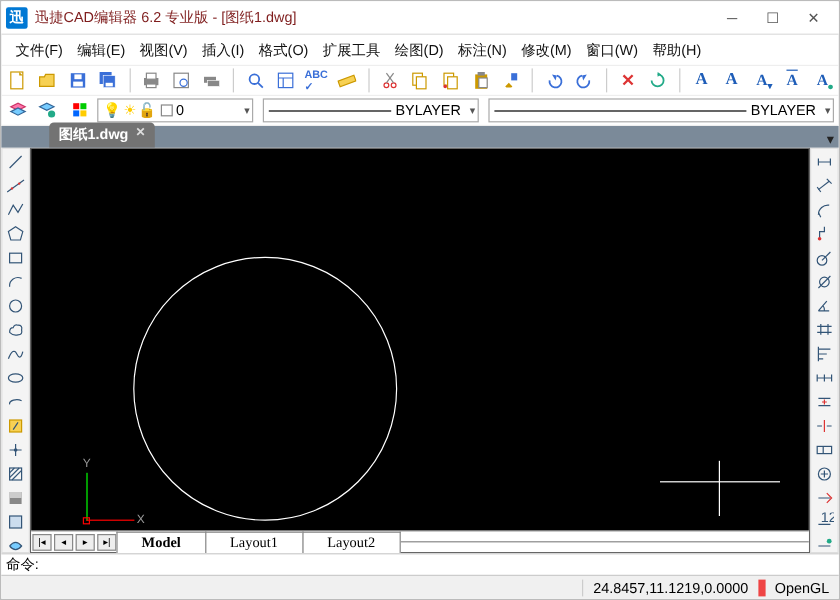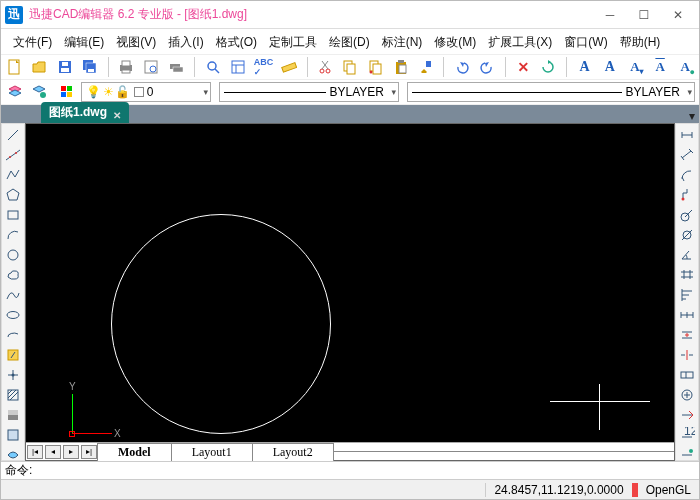--- a/index.html
+++ b/index.html
@@ -1,36 +1,36 @@
 <!DOCTYPE html>
 <html><head>
 <meta charset="utf-8">
 <style>
 *{box-sizing:border-box;margin:0;padding:0;font-family:"Microsoft YaHei","SimSun",sans-serif;font-size:12px;user-select:none}
 body{width:700px;height:500px;overflow:hidden;background:#fff;display:flex;flex-direction:column;border:1px solid #bbb}
 .titlebar{height:28px;background:#fff;display:flex;align-items:center;padding:0 4px;border-bottom:1px solid #ddd}
 .titlebar .icon{width:18px;height:18px;background:#0078d4;border-radius:2px;display:flex;align-items:center;justify-content:center;color:#fff;font-size:10px;font-weight:bold}
-.titlebar .title{margin-left:6px;color:#ec4899}
+.titlebar .title{margin-left:6px;color:#7f1d1d}
 .titlebar .winbtns{margin-left:auto;display:flex}
 .winbtn{width:34px;height:22px;display:flex;align-items:center;justify-content:center;color:#555}
 .menubar{padding:2px 6px 0 6px;display:flex;flex-wrap:wrap;gap:0;color:#111}
 .menuitem{padding:3px 6px;cursor:default}
 .toolbar{display:flex;align-items:center;padding:2px 4px;gap:6px;flex-wrap:nowrap;overflow:hidden}
 .toolbar .sep{width:1px;height:20px;background:#ccc;margin:0 2px}
 .tbtn{width:20px;height:20px;display:flex;align-items:center;justify-content:center;border:1px solid transparent;border-radius:2px}
 .dropdown{height:20px;border:1px solid #aaa;background:#fff;display:flex;align-items:center;padding:0 14px 0 4px;position:relative;font-size:11px}
 .dropdown::after{content:"▾";position:absolute;right:2px;color:#555;font-size:9px}
 .layerrow{display:flex;align-items:center;padding:2px 4px;gap:4px;border-top:1px solid #eee;border-bottom:1px solid #eee}
 .swatch{width:130px}
 .linetype{width:180px}
 .lineweight{flex:1;min-width:120px}
 .linelabel{display:flex;align-items:center;gap:4px;width:100%}
 .linelabel .line{flex:1;height:1px;background:#000}
 .tabstrip{height:18px;background:#7b8a99;display:flex;align-items:flex-end;padding-left:40px;position:relative}
-.filetab{background:#0f766e;color:#fff;border-top-left-radius:4px;border-top-right-radius:4px;padding:2px 8px;display:flex;align-items:flex-end;gap:6px;font-size:11px;font-weight:bold}
+.filetab{background:#737373;color:#fff;border-top-left-radius:4px;border-top-right-radius:4px;padding:2px 8px;display:flex;align-items:flex-start;gap:6px;font-size:11px;font-weight:bold}
 .filetab .x{color:#ddd;font-size:10px}
 .tabstrip .overflow{position:absolute;right:4px;color:#222}
 .workarea{flex:1;display:flex;min-height:0}
 .lefttools,.righttools{width:24px;background:#f4f4f4;display:flex;flex-direction:column;align-items:center;padding:2px 0;gap:2px;border:1px solid #ddd}
 .lefttools .tbtn,.righttools .tbtn{width:20px;height:20px}
 .canvaswrap{flex:1;display:flex;flex-direction:column;border:1px solid #666}
 .canvas{flex:1;background:#000;position:relative;overflow:hidden}
 .circle{position:absolute;border:1px solid #fff;border-radius:50%}
 .ucs{position:absolute;left:46px;bottom:8px}
 .ucs .yaxis{position:absolute;width:1px;height:40px;background:#0f0;bottom:0;left:0}
@@ -65,25 +65,24 @@
     <div class="winbtn">✕</div>
   </div>
 </div>
 
 <div class="menubar">
   <div class="menuitem">文件(F)</div>
   <div class="menuitem">编辑(E)</div>
   <div class="menuitem">视图(V)</div>
   <div class="menuitem">插入(I)</div>
   <div class="menuitem">格式(O)</div>
-  <div class="menuitem">定制工具</div>
+  <div class="menuitem">扩展工具</div>
   <div class="menuitem">绘图(D)</div>
   <div class="menuitem">标注(N)</div>
   <div class="menuitem">修改(M)</div>
-  <div class="menuitem">扩展工具(X)</div>
   <div class="menuitem">窗口(W)</div>
   <div class="menuitem">帮助(H)</div>
 </div>
 
 <div class="toolbar" style="border-top:1px solid #eee">
   <div class="tbtn">
       <svg width="16" height="16">
         <rect x="2" y="1" width="10" height="14" fill="#fff" stroke="#c90"></rect>
         <path d="M9 1 L12 4 L9 4 Z" fill="#c90"></path>
       </svg>

